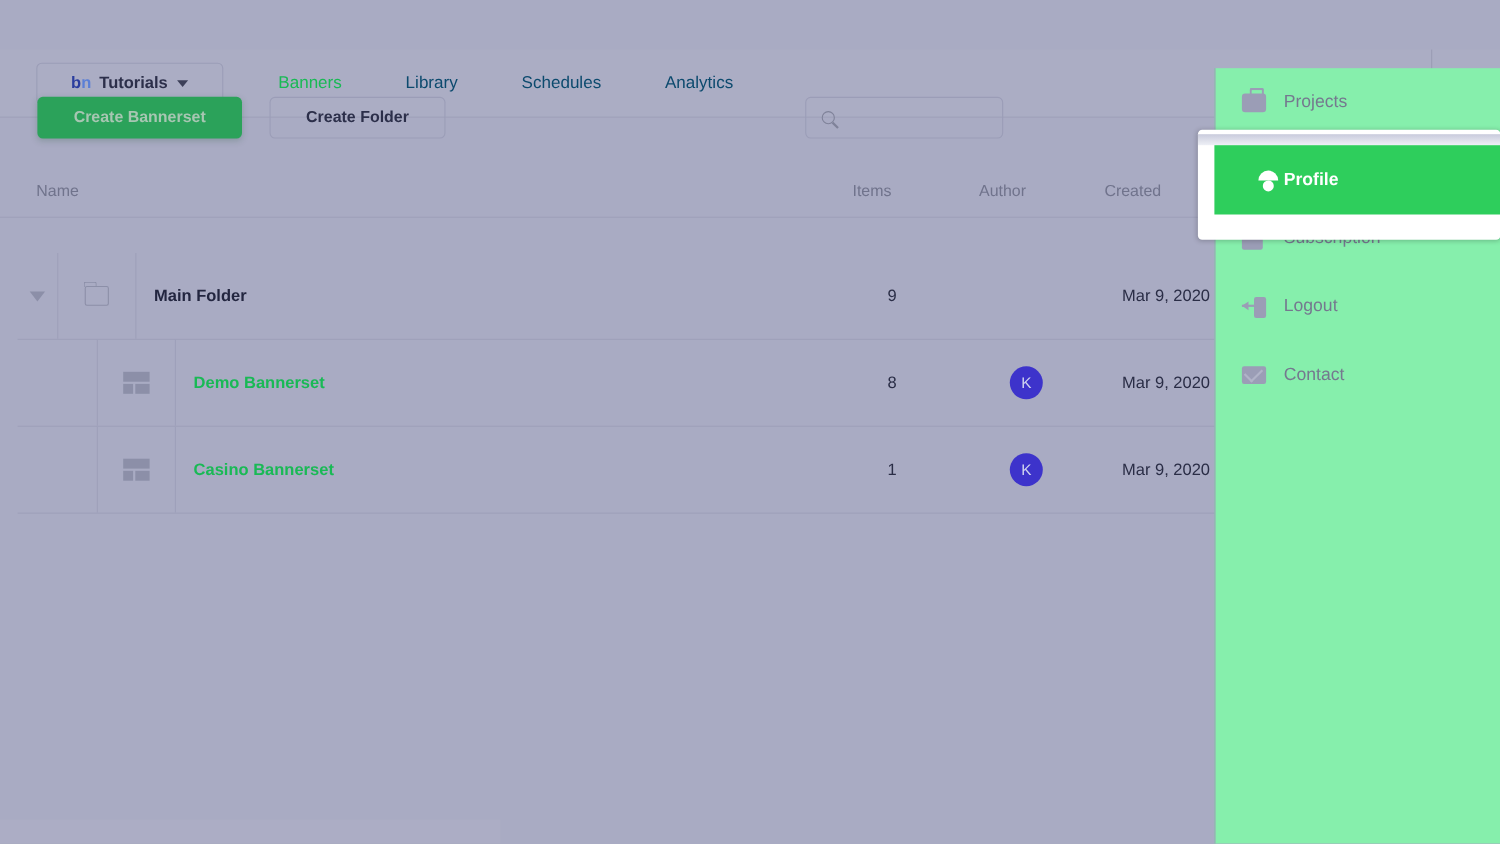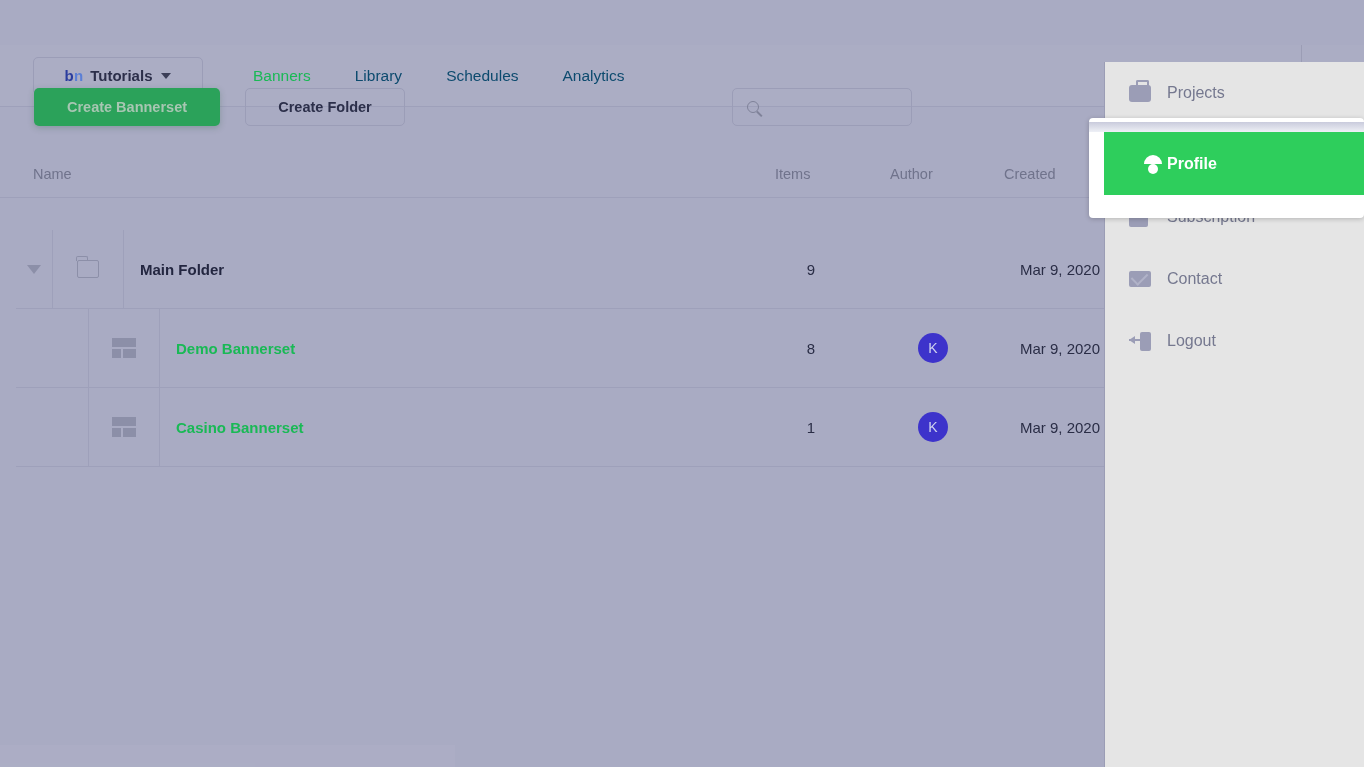--- a/index.html
+++ b/index.html
@@ -58,21 +58,21 @@
     width: 0; height: 0;
     border-left: 5px solid transparent;
     border-right: 5px solid transparent;
     border-top: 6px solid #3c3f58;
     margin-left: 2px;
   }
 
   .mainnav {
     display: flex;
     align-items: flex-start;
-    gap: 0px;
+    gap: 14px;
     margin-left: 28px;
   }
   .navitem {
     font-size: 15.5px;
     color: #0c4a6e;
     padding: 0 22px;
     cursor: pointer;
     white-space: nowrap;
   }
   .navitem.active { color: #1db954; color:#19b955; font-weight: 500; }
@@ -336,21 +336,21 @@
     color: #2a2d46;
   }
 
   
   .side-panel {
     position: absolute;
     top: 62px;
     left: 1104px;
     width: 260px;
     height: 705px;
-    background: #e5e5e5;
+    background: #86efac;
     border-left: 1px solid #9b9db5;
   }
   .side-item {
     height: 62px;
     display: flex;
     align-items: center;
     padding-left: 24px;
     cursor: pointer;
     color: #75788f;
     font-size: 16px;
@@ -625,32 +625,32 @@
       <span class="side-label">Profile</span>
     </div>
     <div class="side-item">
       <span class="side-ico">
           <span class="ic-bag"></span>
         </span>
       <span class="side-label">Subscription</span>
     </div>
     <div class="side-item">
       <span class="side-ico">
-          <span class="ic-mail"></span>
-        </span>
-      <span class="side-label">Contact</span>
-    </div>
-    <div class="side-item">
-      <span class="side-ico">
         <span class="ic-logout">
             <span class="logout-arrow"></span>
           </span>
       </span>
       <span class="side-label">Logout</span>
     </div>
+    <div class="side-item">
+      <span class="side-ico">
+          <span class="ic-mail"></span>
+        </span>
+      <span class="side-label">Contact</span>
+    </div>
   </div>
 
   <div class="highlight-box">
     <div class="highlight-strip"></div>
     <div class="hl-row">
       <span><span class="ic-person"></span></span>
       <span class="hl-label">Profile</span>
     </div>
   </div>
 

